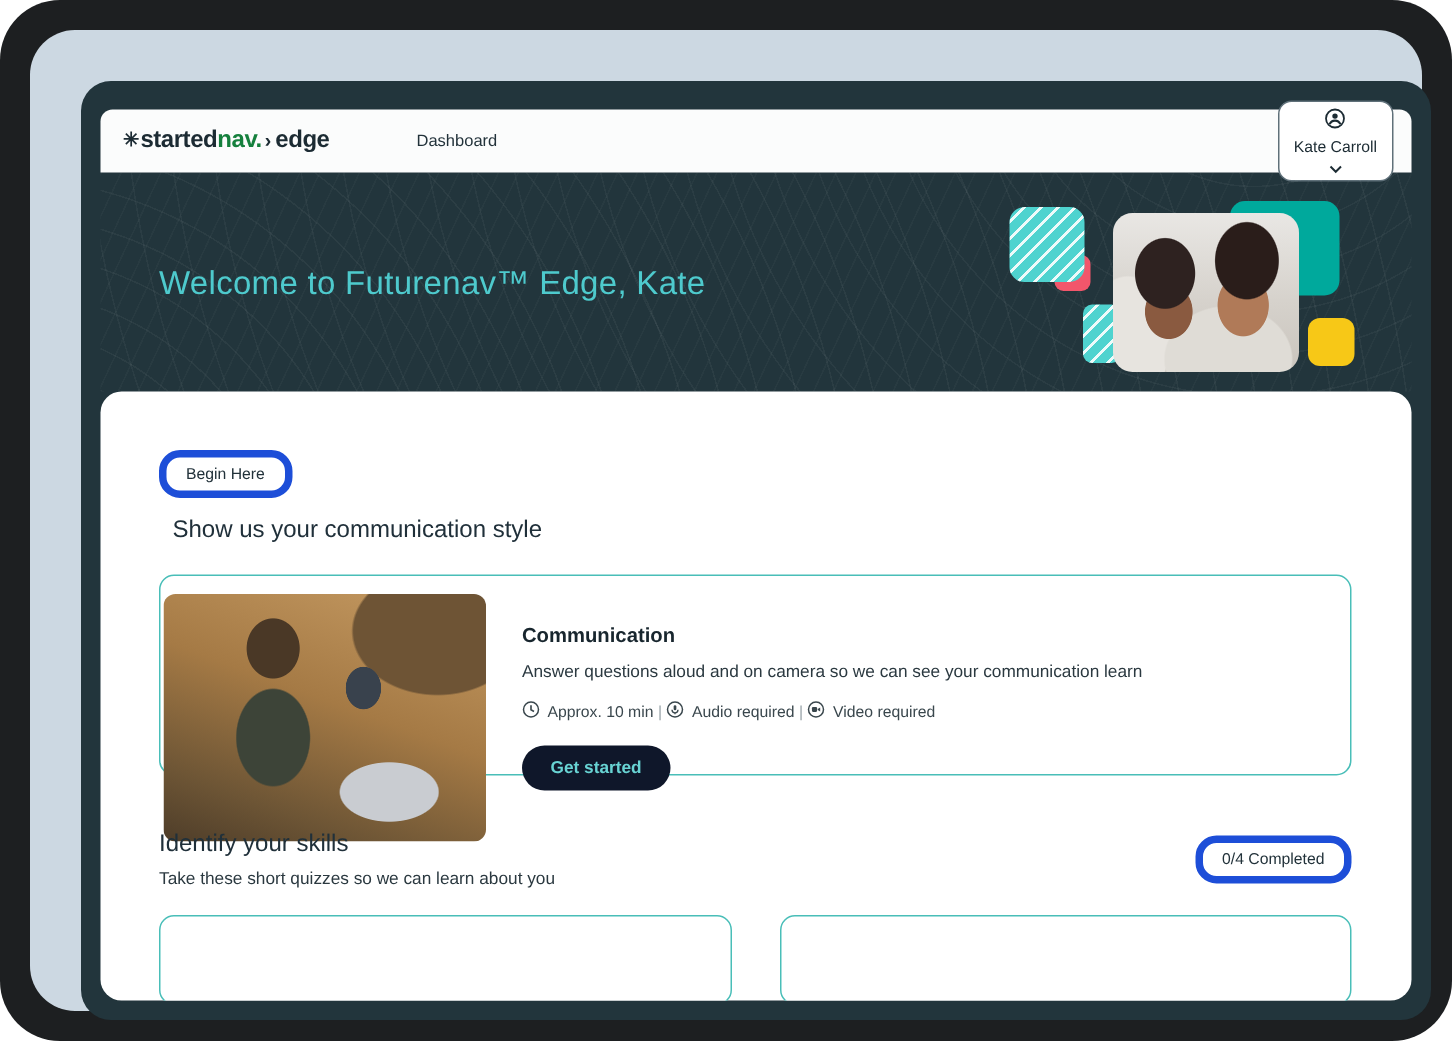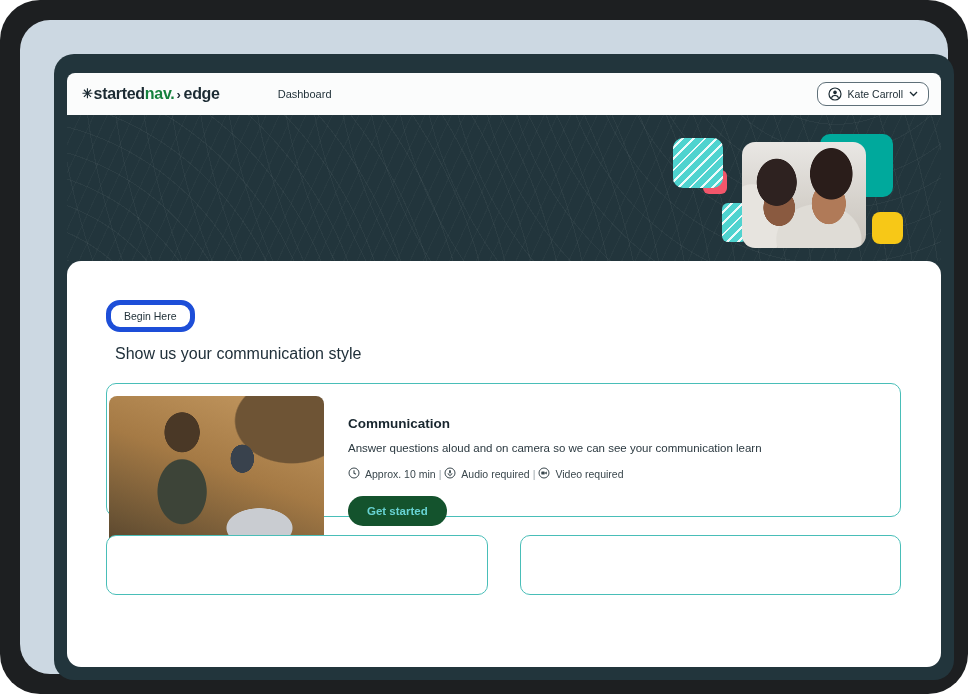--- a/index.html
+++ b/index.html
@@ -17,21 +17,21 @@
   
   .navbar { position:relative; height:42px; background:#fbfcfc; border-radius:8px 8px 0 0;
             display:flex; align-items:center; padding:0 12px 0 15px; }
   .logo { display:flex; align-items:baseline; font-weight:bold; font-size:16px; color:#1c2b33; letter-spacing:-0.3px; cursor:pointer; }
   .logo .mark { font-size:13px; margin-right:1px; transform:translateY(-1px); }
   .logo .teal { color:#15803d; }
   .logo .chev { font-size:13px; margin:0 3px 0 2px; color:#1c2b33; }
   .nav-item { margin-left:58px; font-size:11px; color:#22323a; cursor:pointer; }
   .nav-spacer { flex:1; }
   .user-pill { display:flex; align-items:center; gap:6px; border:1px solid #5f7079; border-radius:9px;
-               padding:4px 10px; font-size:10.5px; color:#1c2b33; background:#fff; cursor:pointer; }
+               padding:4px 10px; font-size:10.5px; color:#1c2b33; background:#fff; cursor:pointer;flex-direction:column; }
   .user-pill svg { display:block; }
 
   
   .hero { position:relative; height:146px; }
   .hero::before { content:""; position:absolute; inset:0;
      background:
        repeating-radial-gradient(circle at -8% 190%, transparent 0 24px, rgba(255,255,255,.045) 24px 25px),
        repeating-radial-gradient(circle at 88% -70%, transparent 0 27px, rgba(255,255,255,.04) 27px 28px),
        repeating-linear-gradient(115deg, rgba(255,255,255,.028) 0 1px, transparent 1px 12px);
   }
@@ -74,21 +74,21 @@
        radial-gradient(50px 30px at 70% 80%, #c9ccd1 0 65%, transparent 67%),
        radial-gradient(80px 60px at 85% 15%, #6e5435 0 70%, transparent 72%),
        linear-gradient(200deg, #c69b63 0%, #a57a45 45%, #6d5535 80%, #4e3d29 100%); }
   .comm-body { padding-top:32px; }
   .comm-title { font-size:13.5px; font-weight:bold; color:#18262e; }
   .comm-desc  { margin-top:11px; font-size:11.5px; color:#2b3940; }
   .meta-row { margin-top:13px; display:flex; align-items:center; gap:3px; font-size:10.5px; color:#3a474d; }
   .meta-item { display:flex; align-items:center; gap:5px; }
   .meta-sep { color:#9aa5aa; }
   .cta-btn { margin-top:15px; display:inline-flex; align-items:center; height:30px; padding:10px 19px;
-             border:none; border-radius:16px; background:#14532d; color:#68d3d3;
+             border:none; border-radius:16px; background:#0f172a; color:#68d3d3;
              font-size:11.5px; font-weight:bold; font-family:"Liberation Sans", sans-serif; cursor:pointer; }
 
   
   .skills-head { margin-top:37px; display:flex; align-items:center; justify-content:space-between; }
   .skills-sub { margin-top:8px; font-size:11.5px; color:#2b3940; }
   .quiz-row { margin-top:18px; display:flex; gap:32px; }
   .quiz-card { flex:1; height:60px; border:1px solid #49beb8; border-radius:10px; background:#fff; cursor:pointer; }
 </style>
 </head>
 <body>
@@ -119,20 +119,21 @@
             <span>Kate Carroll</span>
             <span>
               <svg width="9" height="6" viewBox="0 0 9 6" fill="none">
                   <path d="M1 1l3.5 3.5L8 1" stroke="#1c2b33" stroke-width="1.3"></path>
                 </svg>
             </span>
           </div>
         </div>
 
         <div class="hero">
+          <div class="hero-title">Welcome to Futurenav™ Edge, Kate</div>
           <div class="shape sq-pink" style="left:636px; top:55px; width:24px; height:24px;"></div>
           <div class="shape sq-striped" style="left:606px; top:23px; width:50px; height:50px;"></div>
           <div class="shape sq-teal" style="left:753px; top:19px; width:73px; height:63px;"></div>
           <div class="shape sq-striped" style="left:655px; top:88px; width:25px; height:39px; border-radius:6px;"></div>
           <div class="shape hero-photo" style="left:675px; top:27px; width:124px; height:106px;"></div>
           <div class="shape sq-yellow" style="left:805px; top:97px; width:31px; height:32px;"></div>
         </div>
 
         <div class="panel">
 
@@ -174,20 +175,27 @@
                       <path d="M7.1 5.6l1.7-1v2.8l-1.7-1z" fill="#3a474d"></path>
                     </svg>
                   </span>
                   <span>Video required</span>
                 </span>
               </div>
               <button class="cta-btn">Get started</button>
             </div>
           </div>
 
+          <div class="skills-head">
+            <div>
+              <div class="section-heading">Identify your skills</div>
+              <div class="skills-sub">Take these short quizzes so we can learn about you</div>
+            </div>
+            <span class="pill-badge">0/4 Completed</span>
+          </div>
 
           <div class="quiz-row">
             <div class="quiz-card"></div>
             <div class="quiz-card"></div>
           </div>
 
         </div>
 
       </div>
     </div>

